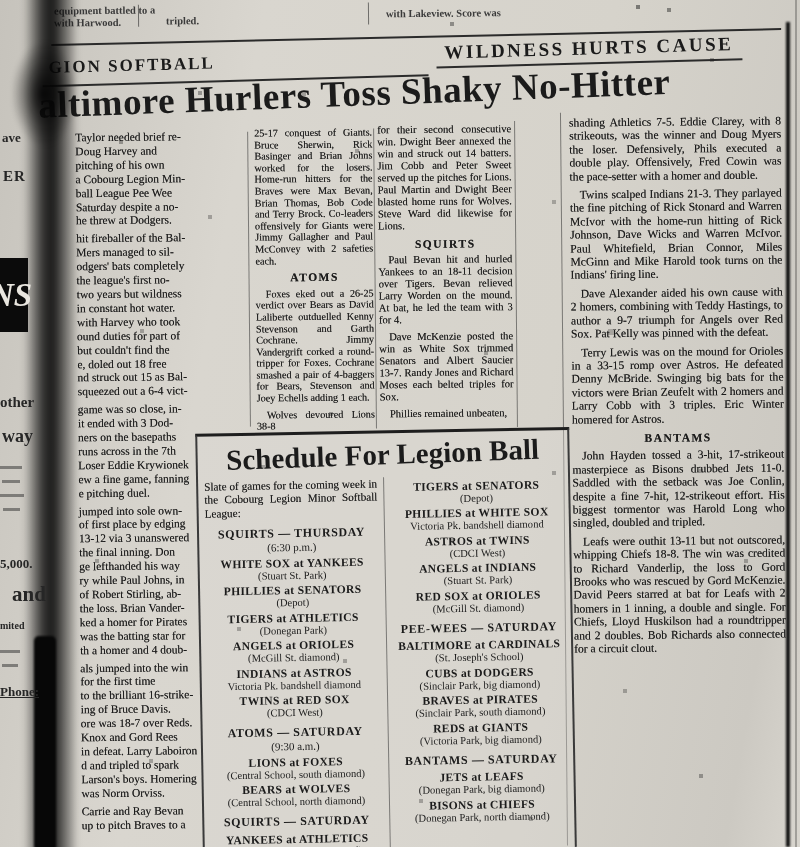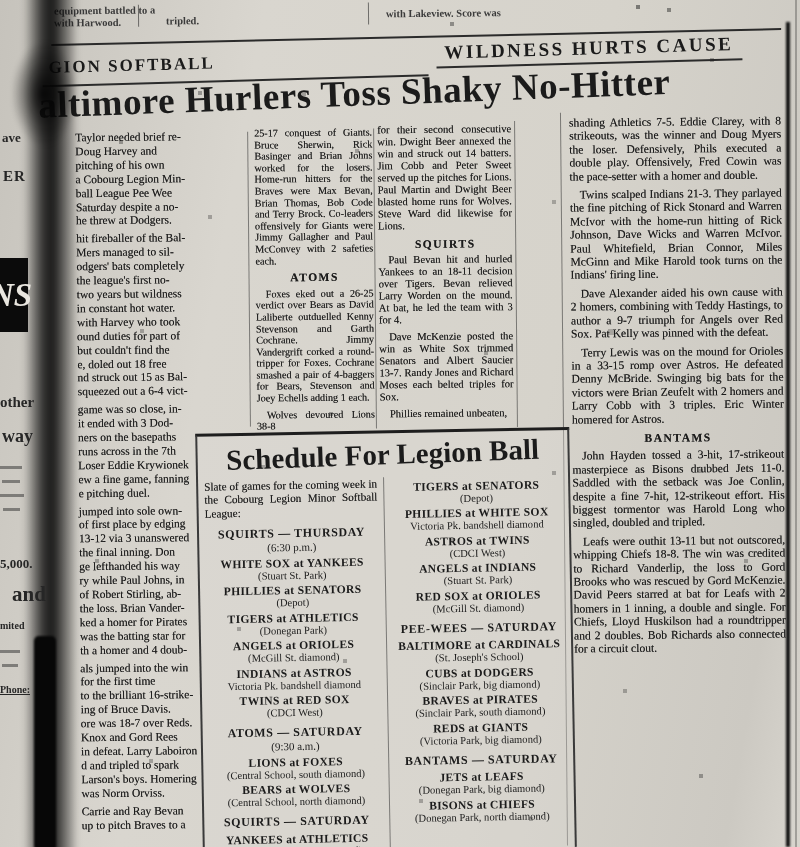--- a/index.html
+++ b/index.html
@@ -249,19 +249,19 @@
   <div class="frag" style="left:2px;top:426px;font-size:18px;">way</div>
   <div class="mbar" style="left:0;top:466px;width:22px;"></div>
   <div class="mbar" style="left:2px;top:480px;width:18px;"></div>
   <div class="mbar" style="left:0;top:494px;width:24px;"></div>
   <div class="mbar" style="left:3px;top:508px;width:17px;"></div>
   <div class="frag" style="left:0;top:556px;font-size:13px;text-align:right;">5,000.</div>
   <div class="frag" style="left:12px;top:582px;font-size:21px;">and</div>
   <div class="frag" style="left:0;top:620px;font-size:10px;">mited</div>
   <div class="mbar" style="left:0;top:650px;width:20px;"></div>
   <div class="mbar" style="left:2px;top:664px;width:16px;"></div>
-  <div class="frag" style="left:0;top:684px;font-size:10px;text-decoration:underline;">Phone:</div>
+  <div class="frag" style="left:0;top:684px;font-size:13px;text-decoration:underline;">Phone:</div>
 
   <div class="right-edge"></div>
   <div class="right-edge2"></div>
   <div class="speckles"></div>
 
 </div>
 
 </body></html>

